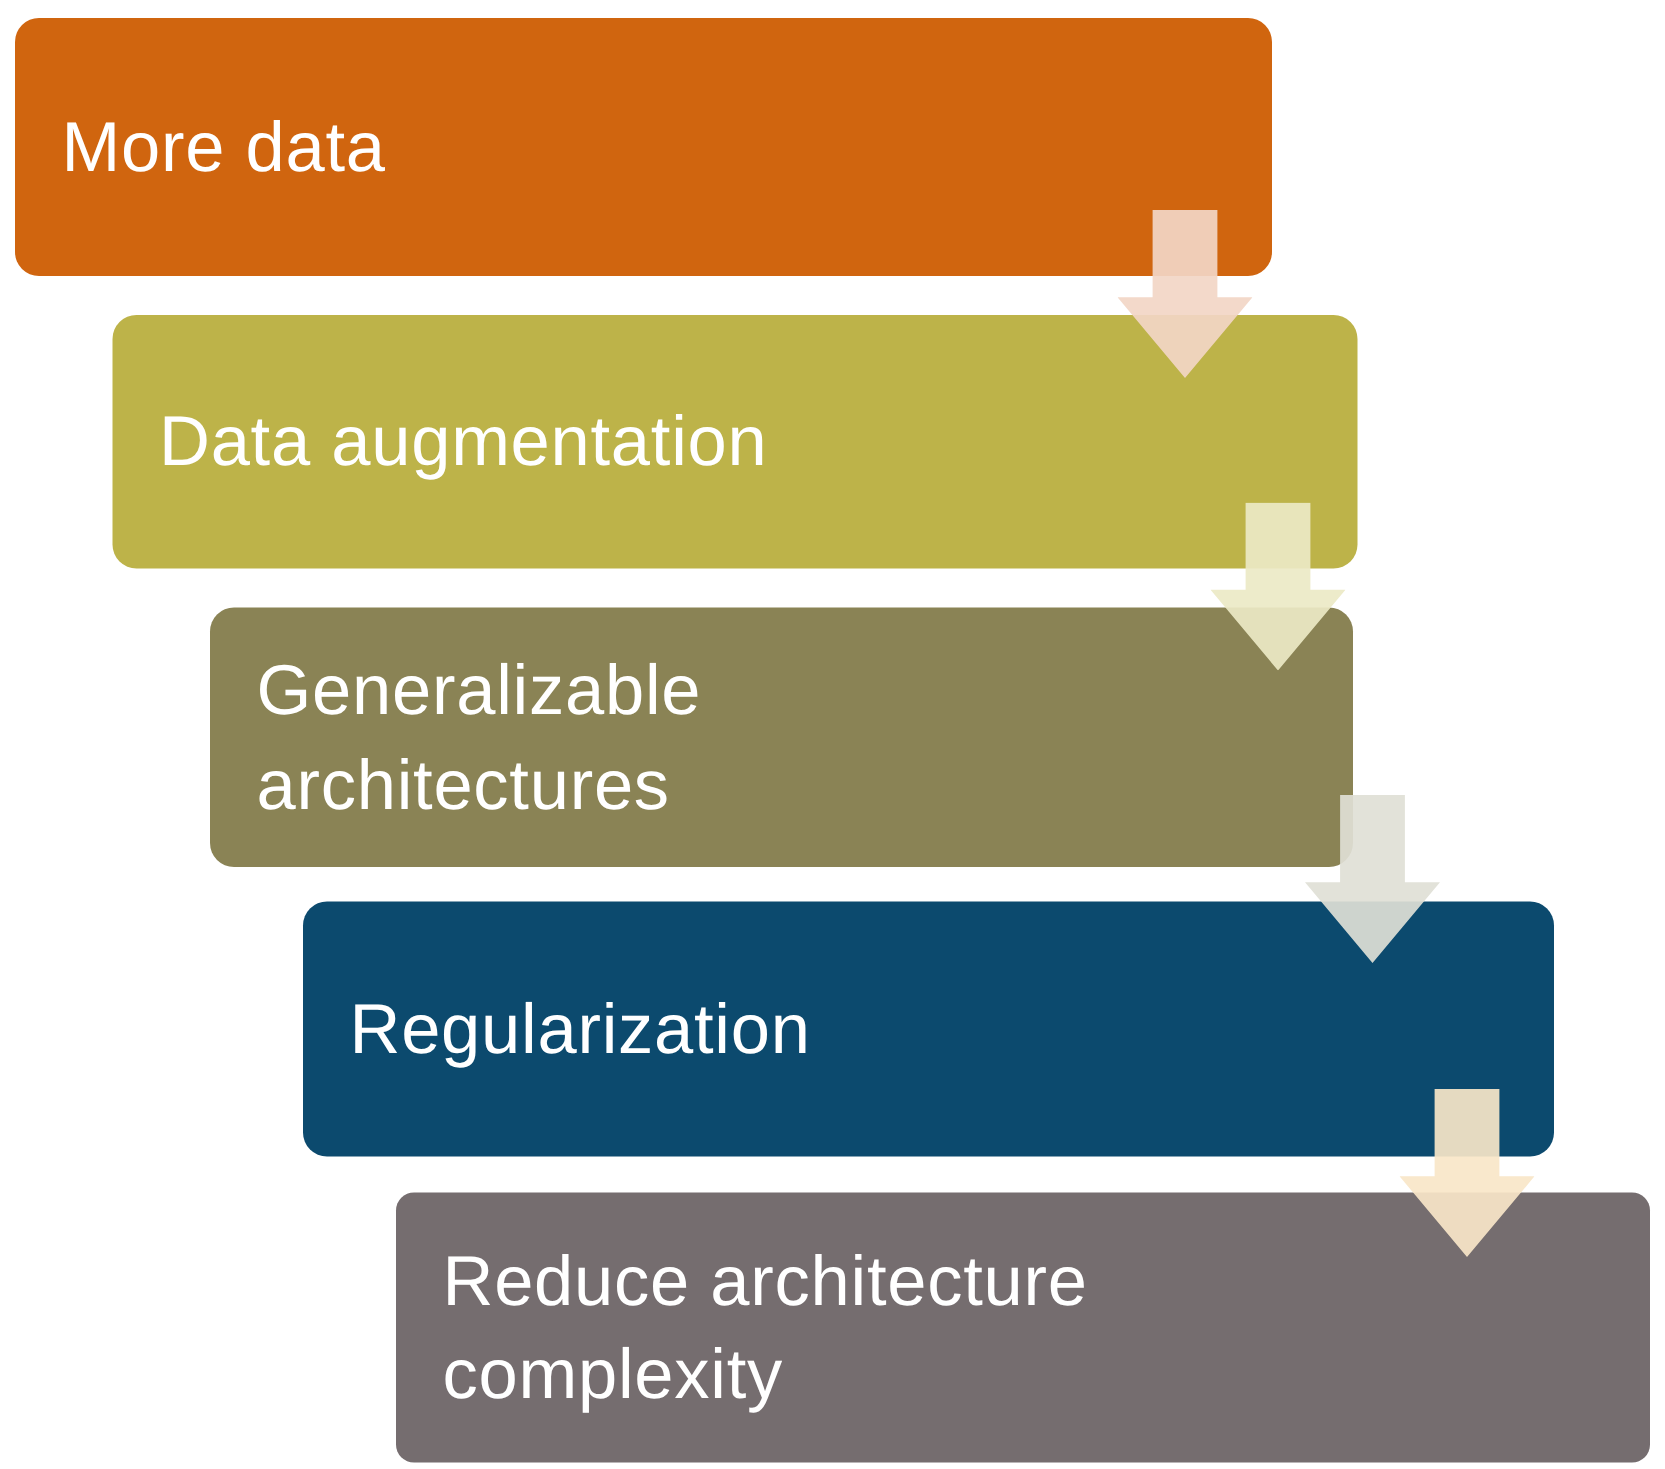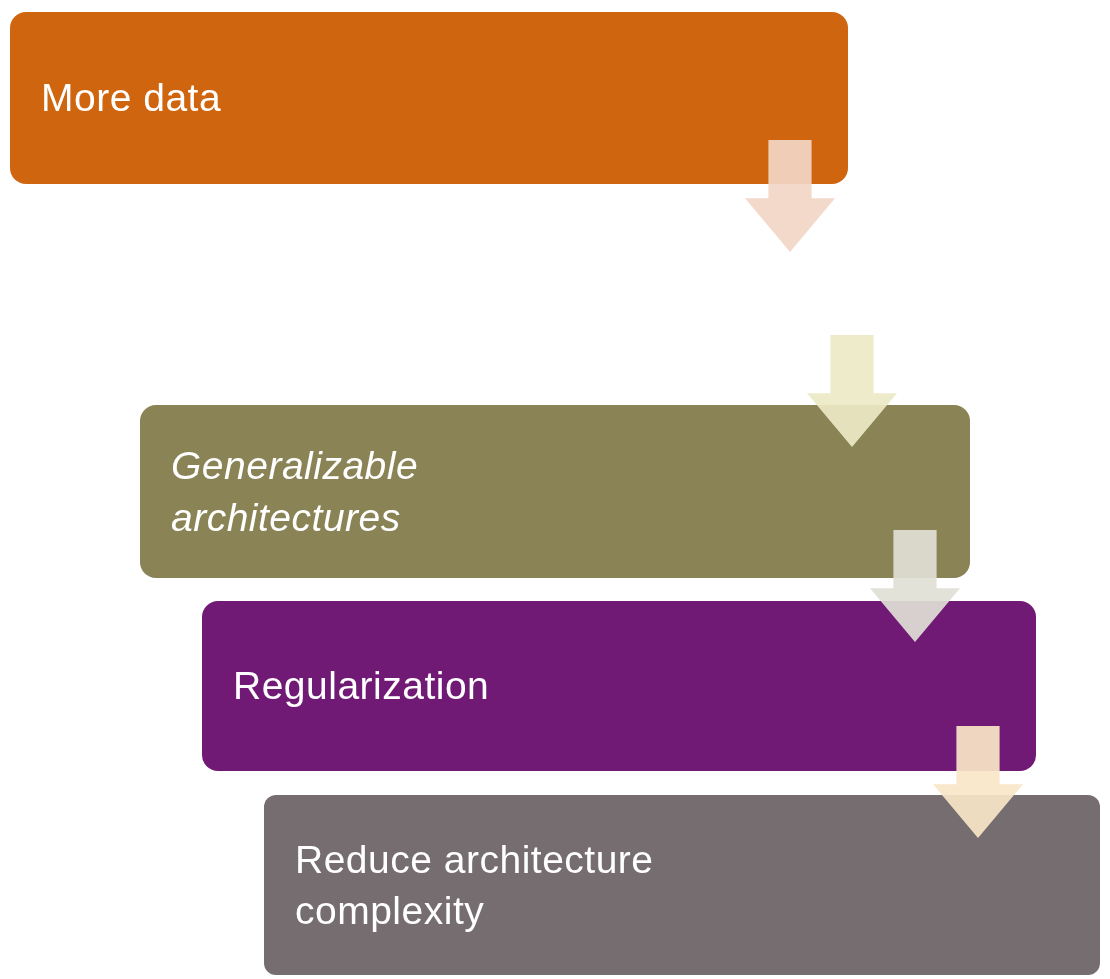--- a/index.html
+++ b/index.html
@@ -20,29 +20,29 @@
     border-radius: 16px;
     display: flex;
     align-items: center;
     box-sizing: border-box;
     padding-left: 31px;
     padding-right: 20px;
     z-index: 1;
   }
   .step-label {
     color: #ffffff;
-    font-size: 39px;
+    font-size: 47px;
     line-height: 1.32;
     white-space: pre-line;
     letter-spacing: 0.5px;
   }
   
   .step-0 { left: 10px;  top: 12px;  width: 838px; height: 172px; }
   .step-1 { left: 75px;  top: 210px; width: 830px; height: 169px; }
-  .step-2 { left: 140px; top: 405px; width: 830px; height: 173px; font-style: italic; }
+  .step-2 { left: 140px; top: 405px; width: 762px; height: 173px; }
   .step-3 { left: 202px; top: 601px; width: 834px; height: 170px; }
   .step-4 { left: 264px; top: 795px; width: 836px; height: 180px; border-radius: 12px; }
 
   .arrow {
     position: absolute;
     width: 90px;
     height: 112px;
     z-index: 2;
     opacity: 0.92;
     clip-path: polygon(26% 0, 74% 0, 74% 52%, 100% 52%, 50% 100%, 0 52%, 26% 52%);
@@ -54,27 +54,30 @@
 </style>
 </head>
 <body>
 
 <div class="canvas">
 
   <div class="step step-0" style="background-color: rgb(208, 101, 15);">
     <div class="step-label">More data</div>
   </div>
 
+  <div class="step step-1" style="background-color: rgb(189, 179, 73);">
+    <div class="step-label">Data augmentation</div>
+  </div>
 
   <div class="step step-2" style="background-color: rgb(138, 131, 85);">
     <div class="step-label">Generalizable
 architectures</div>
   </div>
 
-  <div class="step step-3" style="background-color: #701a75;">
+  <div class="step step-3" style="background-color: #0c4a6e;">
     <div class="step-label">Regularization</div>
   </div>
 
   <div class="step step-4" style="background-color: rgb(117, 109, 111);">
     <div class="step-label">Reduce architecture
 complexity</div>
   </div>
 
   <div class="arrow arrow-0" style="background-color: rgb(242, 214, 198);"></div>
   <div class="arrow arrow-1" style="background-color: rgb(236, 233, 197);"></div>

